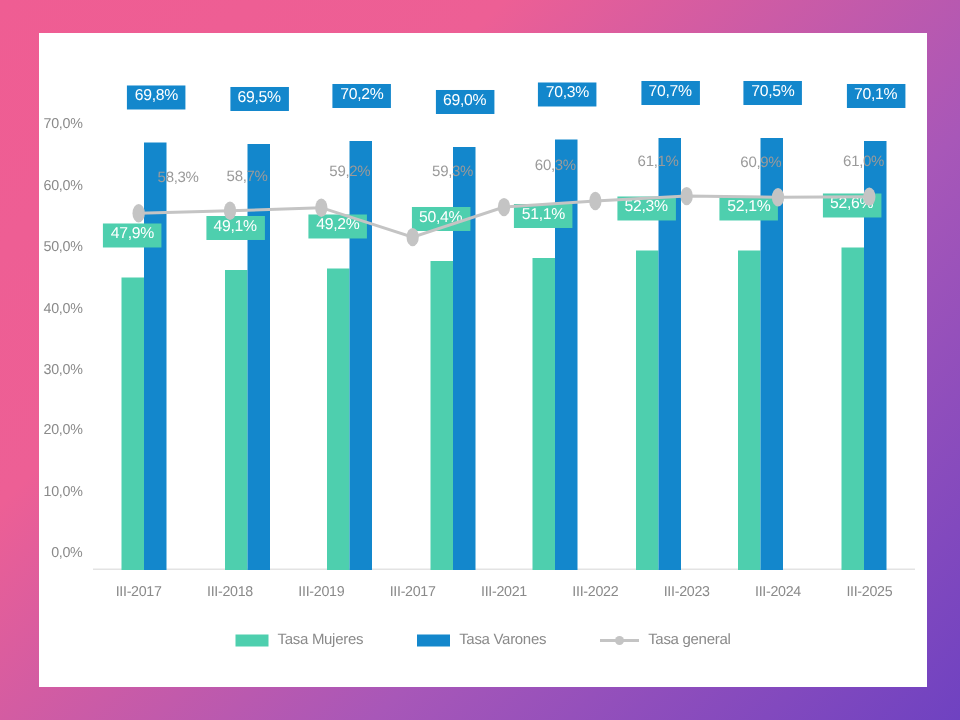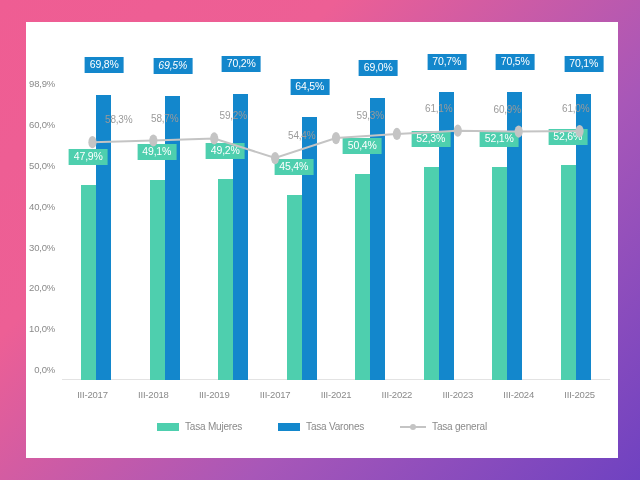--- a/index.html
+++ b/index.html
@@ -152,67 +152,67 @@
     <div id="plot">
       <div id="axis-line"></div>
       <div id="yticks">
           <div class="ytick" style="bottom: 0%;">0,0%</div>
           <div class="ytick" style="bottom: 13.3333%;">10,0%</div>
           <div class="ytick" style="bottom: 26.6667%; text-align: right;">20,0%</div>
           <div class="ytick" style="bottom: 40%;">30,0%</div>
           <div class="ytick" style="bottom: 53.3333%;">40,0%</div>
           <div class="ytick" style="bottom: 66.6667%;">50,0%</div>
           <div class="ytick" style="bottom: 80%;">60,0%</div>
-          <div class="ytick" style="bottom: 93.3333%;">98,9%</div>
+          <div class="ytick" style="bottom: 93.3333%;">70,0%</div>
         </div>
       <div id="groups">
           <div class="group">
             <div class="bars">
               <div class="bar women" style="height: 63.8667%;"></div>
               <div class="bar men" style="height: 93.0667%;"></div>
             </div>
             <div class="vbox men" style="bottom: calc(93.0667% + 14px);">69,8%</div>
             <div class="gline-label" style="bottom: calc(77.7333% + 12px); padding-left: 45px;">58,3%</div>
             <div class="vbox women" style="bottom: calc(63.8667% + 12px);">47,9%</div>
           </div>
           <div class="group">
             <div class="bars">
               <div class="bar women" style="height: 65.4667%;"></div>
               <div class="bar men" style="height: 92.6667%;"></div>
             </div>
-            <div class="vbox men" style="bottom: calc(92.6667% + 14px); font-style: italic;">69,5%</div>
+            <div class="vbox men" style="bottom: calc(92.6667% + 14px);">69,5%</div>
             <div class="gline-label" style="bottom: calc(78.2667% + 12px);">58,7%</div>
             <div class="vbox women" style="bottom: calc(65.4667% + 12px);">49,1%</div>
           </div>
           <div class="group">
             <div class="bars">
               <div class="bar women" style="height: 65.6%;"></div>
               <div class="bar men" style="height: 93.6%;"></div>
             </div>
             <div class="vbox men" style="bottom: calc(93.6% + 14px);">70,2%</div>
             <div class="gline-label" style="bottom: calc(78.9333% + 12px);">59,2%</div>
             <div class="vbox women" style="bottom: calc(65.6% + 12px);">49,2%</div>
           </div>
           <div class="group">
             <div class="bars">
-              <div class="bar women" style="height: 60.5333%;"></div>
-              <div class="bar men" style="height: 86%;"></div>
-            </div>
-            <div class="vbox men" style="bottom: calc(86% + 14px);">64,5%</div>
-            <div class="gline-label" style="bottom: calc(72.5333% + 12px);">54,4%</div>
-            <div class="vbox women" style="bottom: calc(60.5333% + 12px);">45,4%</div>
-          </div>
-          <div class="group">
-            <div class="bars">
               <div class="bar women" style="height: 67.2%;"></div>
               <div class="bar men" style="height: 92%;"></div>
             </div>
             <div class="vbox men" style="bottom: calc(92% + 14px);">69,0%</div>
             <div class="gline-label" style="bottom: calc(79.0667% + 12px);">59,3%</div>
             <div class="vbox women" style="bottom: calc(67.2% + 12px);">50,4%</div>
+          </div>
+          <div class="group">
+            <div class="bars">
+              <div class="bar women" style="height: 68.1333%;"></div>
+              <div class="bar men" style="height: 93.7333%;"></div>
+            </div>
+            <div class="vbox men" style="bottom: calc(93.7333% + 14px);">70,3%</div>
+            <div class="gline-label" style="bottom: calc(80.4% + 12px);">60,3%</div>
+            <div class="vbox women" style="bottom: calc(68.1333% + 12px);">51,1%</div>
           </div>
           <div class="group">
             <div class="bars">
               <div class="bar women" style="height: 69.7333%;"></div>
               <div class="bar men" style="height: 94.2667%;"></div>
             </div>
             <div class="vbox men" style="bottom: calc(94.2667% + 14px);">70,7%</div>
             <div class="gline-label" style="bottom: calc(81.4667% + 12px);">61,1%</div>
             <div class="vbox women" style="bottom: calc(69.7333% + 12px);">52,3%</div>
           </div>

